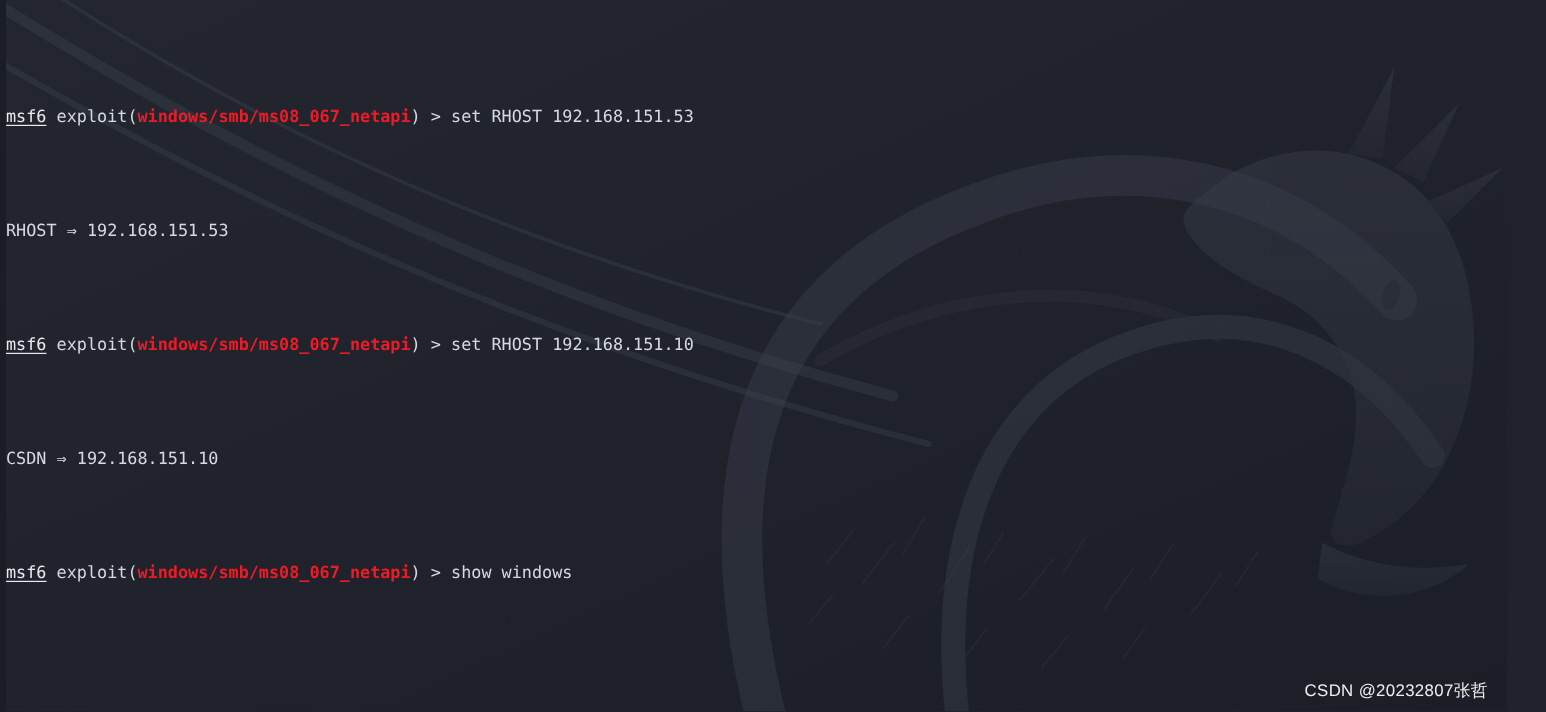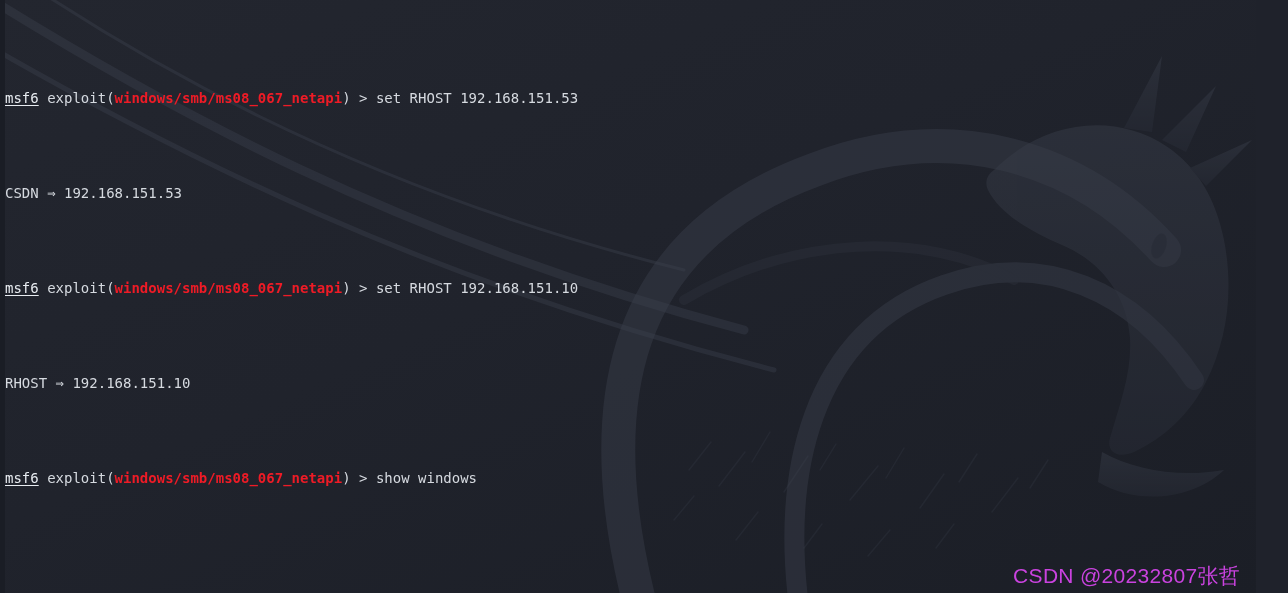--- a/index.html
+++ b/index.html
@@ -65,22 +65,22 @@
     font-weight: bold;
   }
 
   
   #watermark {
     position: absolute;
     right: 16px;
     bottom: 8px;
     z-index: 4;
     font-family: "Liberation Sans", "DejaVu Sans", sans-serif;
-    font-size: 21px;
-    color: #d946ef;
+    font-size: 14px;
+    color: #ffffff;
     letter-spacing: 0.3px;
     opacity: 0.92;
     margin-left: 46px;
   }
 </style>
 </head>
 <body>
 
 <div id="terminal">
 
@@ -156,27 +156,27 @@
   </div>
 
   <div id="left-edge"></div>
 
   <div id="screen">
 
     
     <div class="line"><span class="tok-prompt">msf6</span><span class="tok-plain"> exploit(</span><span class="tok-module">windows/smb/ms08_067_netapi</span><span class="tok-plain">) &gt; </span><span class="tok-plain">set RHOST 192.168.151.53</span></div>
 
     
-    <div class="line">CSDN ⇒ 192.168.151.53</div>
+    <div class="line">RHOST ⇒ 192.168.151.53</div>
 
     
     <div class="line"><span class="tok-prompt">msf6</span><span class="tok-plain"> exploit(</span><span class="tok-module">windows/smb/ms08_067_netapi</span><span class="tok-plain">) &gt; </span><span class="tok-plain">set RHOST 192.168.151.10</span></div>
 
     
-    <div class="line">RHOST ⇒ 192.168.151.10</div>
+    <div class="line">CSDN ⇒ 192.168.151.10</div>
 
     
     <div class="line"><span class="tok-prompt">msf6</span><span class="tok-plain"> exploit(</span><span class="tok-module">windows/smb/ms08_067_netapi</span><span class="tok-plain">) &gt; </span><span class="tok-plain">show windows</span></div>
 
     <div class="blank"></div>
 
     
     
     
     

